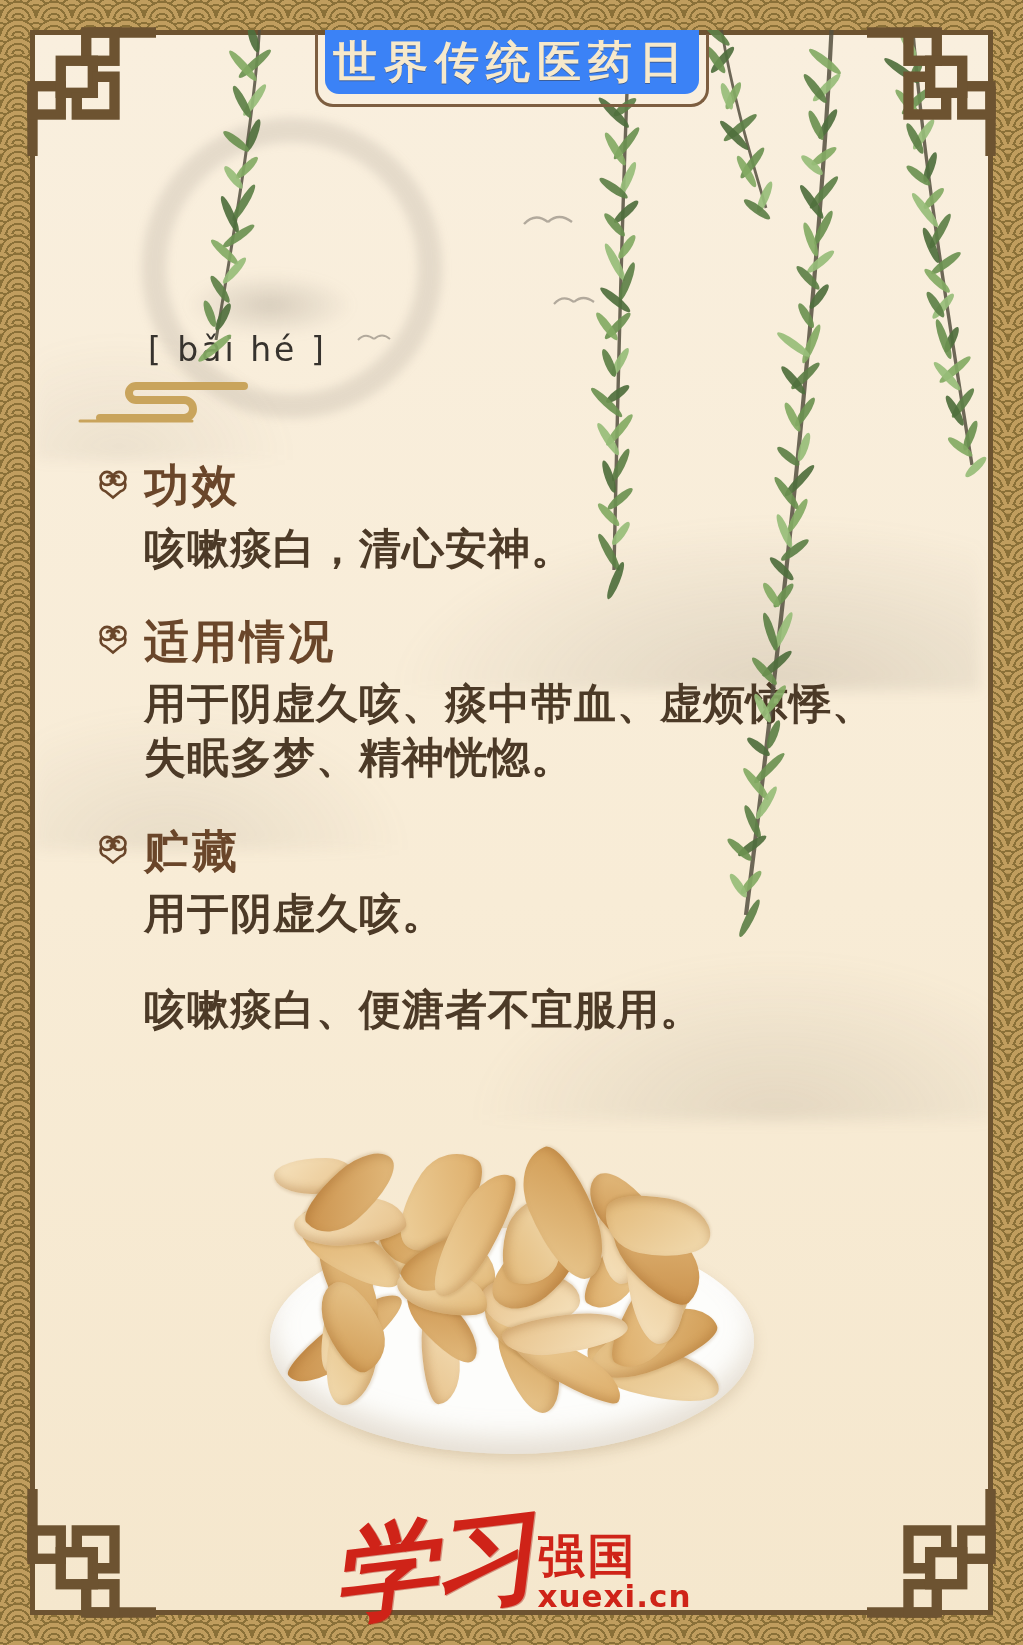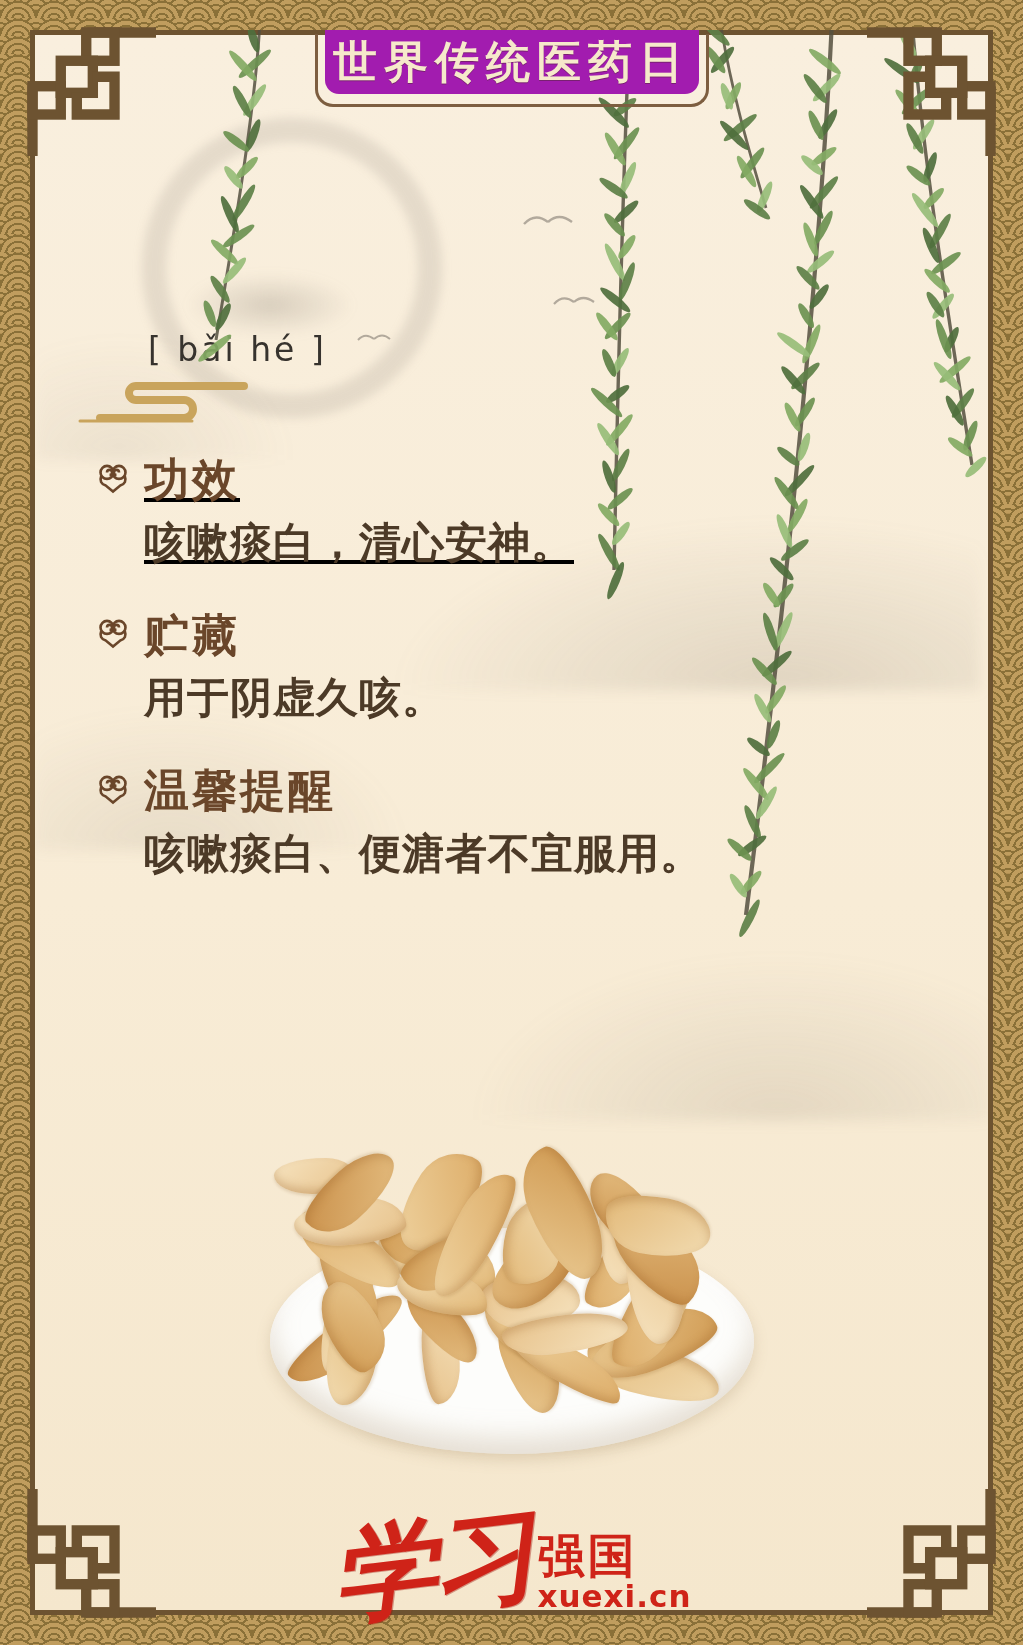--- a/index.html
+++ b/index.html
@@ -25,21 +25,21 @@
   .m1{left:80px;top:430px;width:900px;height:260px;
       background:radial-gradient(62% 95% at 78% 100%,rgba(128,116,100,.20),rgba(128,116,100,0) 70%);}
   .m2{left:35px;top:620px;width:620px;height:230px;
       background:radial-gradient(55% 90% at 22% 100%,rgba(128,116,100,.13),rgba(128,116,100,0) 70%);}
   .m3{left:280px;top:860px;width:710px;height:260px;
       background:radial-gradient(60% 90% at 70% 100%,rgba(128,116,100,.16),rgba(128,116,100,0) 72%);}
   .m4{left:35px;top:260px;width:420px;height:200px;
       background:radial-gradient(60% 90% at 20% 100%,rgba(128,116,100,.10),rgba(128,116,100,0) 70%);}
   
   .banner{position:absolute;top:30px;left:50%;transform:translateX(-50%);width:374px;height:64px;
-    background:#a21caf;border-radius:0 0 14px 14px;display:flex;align-items:center;justify-content:center;z-index:7;}
+    background:#3b82f6;border-radius:0 0 14px 14px;display:flex;align-items:center;justify-content:center;z-index:7;}
   .banner::after{content:"";position:absolute;left:-10px;right:-10px;top:4px;bottom:-13px;
     border:3px solid #7d5e40;border-top:none;border-radius:0 0 18px 18px;z-index:-1;}
   .banner-title{font-size:44px;font-weight:700;color:#f6e9cb;letter-spacing:7px;white-space:nowrap;
     text-shadow:0 1px 0 rgba(60,40,20,.4);}
   
   .enso{position:absolute;left:142px;top:118px;width:252px;height:252px;border-radius:50%;
     border:24px solid rgba(150,140,128,.20);filter:blur(5px);z-index:2;}
   .enso2{position:absolute;left:150px;top:260px;width:240px;height:90px;border-radius:50%;
     background:radial-gradient(50% 50% at 50% 50%,rgba(130,120,108,.28),rgba(130,120,108,0) 70%);
     filter:blur(6px);z-index:2;}
@@ -48,21 +48,21 @@
     text-shadow:2px 3px 2px rgba(70,49,29,.25);}
   .herb-pinyin{position:absolute;left:148px;top:330px;z-index:4;font-size:33px;color:#37332e;
     letter-spacing:3px;font-family:"DejaVu Sans","Liberation Sans",sans-serif;}
   .divider{position:absolute;left:72px;top:378px;z-index:4;}
   
   .willow{position:absolute;left:30px;top:30px;width:958px;height:920px;z-index:5;pointer-events:none;}
   .birds{position:absolute;z-index:3;opacity:.5;}
   
   .sections{position:absolute;left:95px;top:452px;right:110px;z-index:4;}
   .section{margin-top:42px;}
-  .section:first-child{margin-top:4px;text-decoration:underline;}
+  .section:first-child{margin-top:10px;}
   .sec-head{display:flex;align-items:center;gap:13px;}
   .ruyi{width:36px;height:34px;flex:0 0 auto;margin-top:-4px;}
   .sec-title{font-size:45px;line-height:1.1;font-weight:700;color:#6a462a;letter-spacing:3px;}
   .sec-body{margin:10px 0 0 49px;font-size:42px;line-height:1.29;font-weight:600;color:#4c3a27;letter-spacing:1px;}
   .sec-body div{white-space:nowrap;}
   
   .photo{position:absolute;left:50%;transform:translateX(-50%);top:1142px;width:520px;height:318px;z-index:4;}
   .plate-shadow{position:absolute;left:30px;top:250px;width:460px;height:70px;border-radius:50%;
     background:radial-gradient(50% 50% at 50% 50%,rgba(150,125,90,.40),rgba(150,125,90,0) 70%);filter:blur(6px);}
   .plate{position:absolute;left:18px;top:86px;width:484px;height:226px;border-radius:50%;background:#fdfdfb;
@@ -319,52 +319,58 @@
               <path d="M20 8.5 a2.1 2.1 0 1 0 -2.1 2.1"></path>
           </g>
           </svg>
         <span class="sec-title">功效</span>
       </div>
       <div class="sec-body">
         <div>咳嗽痰白，清心安神。</div>
       </div>
     </div>
 
+    <div class="section">
+      <div class="sec-head">
+        <svg class="ruyi" viewBox="0 0 30 28">
+          <g stroke="#6a462a" stroke-width="2.2" fill="none">
+            <circle cx="10" cy="8.5" r="5.4"></circle>
+              <circle cx="20" cy="8.5" r="5.4"></circle>
+            <path d="M5.2 11.5 Q3 17.5 9 19.5 L15 24.5 L21 19.5 Q27 17.5 24.8 11.5"></path>
+            <path d="M10 8.5 a2.1 2.1 0 1 1 2.1 2.1"></path>
+              <path d="M20 8.5 a2.1 2.1 0 1 0 -2.1 2.1"></path>
+          </g>
+          </svg>
+        <span class="sec-title">适用情况</span>
+      </div>
+      <div class="sec-body">
+        <div>用于阴虚久咳、痰中带血、虚烦惊悸、</div>
+        <div>失眠多梦、精神恍惚。</div>
+      </div>
+    </div>
 
     <div class="section">
       <div class="sec-head">
         <svg class="ruyi" viewBox="0 0 30 28">
           <g stroke="#6a462a" stroke-width="2.2" fill="none">
             <circle cx="10" cy="8.5" r="5.4"></circle>
               <circle cx="20" cy="8.5" r="5.4"></circle>
             <path d="M5.2 11.5 Q3 17.5 9 19.5 L15 24.5 L21 19.5 Q27 17.5 24.8 11.5"></path>
             <path d="M10 8.5 a2.1 2.1 0 1 1 2.1 2.1"></path>
               <path d="M20 8.5 a2.1 2.1 0 1 0 -2.1 2.1"></path>
           </g>
           </svg>
         <span class="sec-title">贮藏</span>
       </div>
       <div class="sec-body">
         <div>用于阴虚久咳。</div>
       </div>
     </div>
 
     <div class="section">
-      <div class="sec-head">
-        <svg class="ruyi" viewBox="0 0 30 28">
-          <g stroke="#6a462a" stroke-width="2.2" fill="none">
-            <circle cx="10" cy="8.5" r="5.4"></circle>
-              <circle cx="20" cy="8.5" r="5.4"></circle>
-            <path d="M5.2 11.5 Q3 17.5 9 19.5 L15 24.5 L21 19.5 Q27 17.5 24.8 11.5"></path>
-            <path d="M10 8.5 a2.1 2.1 0 1 1 2.1 2.1"></path>
-              <path d="M20 8.5 a2.1 2.1 0 1 0 -2.1 2.1"></path>
-          </g>
-          </svg>
-        <span class="sec-title">温馨提醒</span>
-      </div>
       <div class="sec-body">
         <div>咳嗽痰白、便溏者不宜服用。</div>
       </div>
     </div>
 
   </div>
 
   <div class="photo">
     <div class="plate-shadow"></div>
     <div class="plate"></div>

